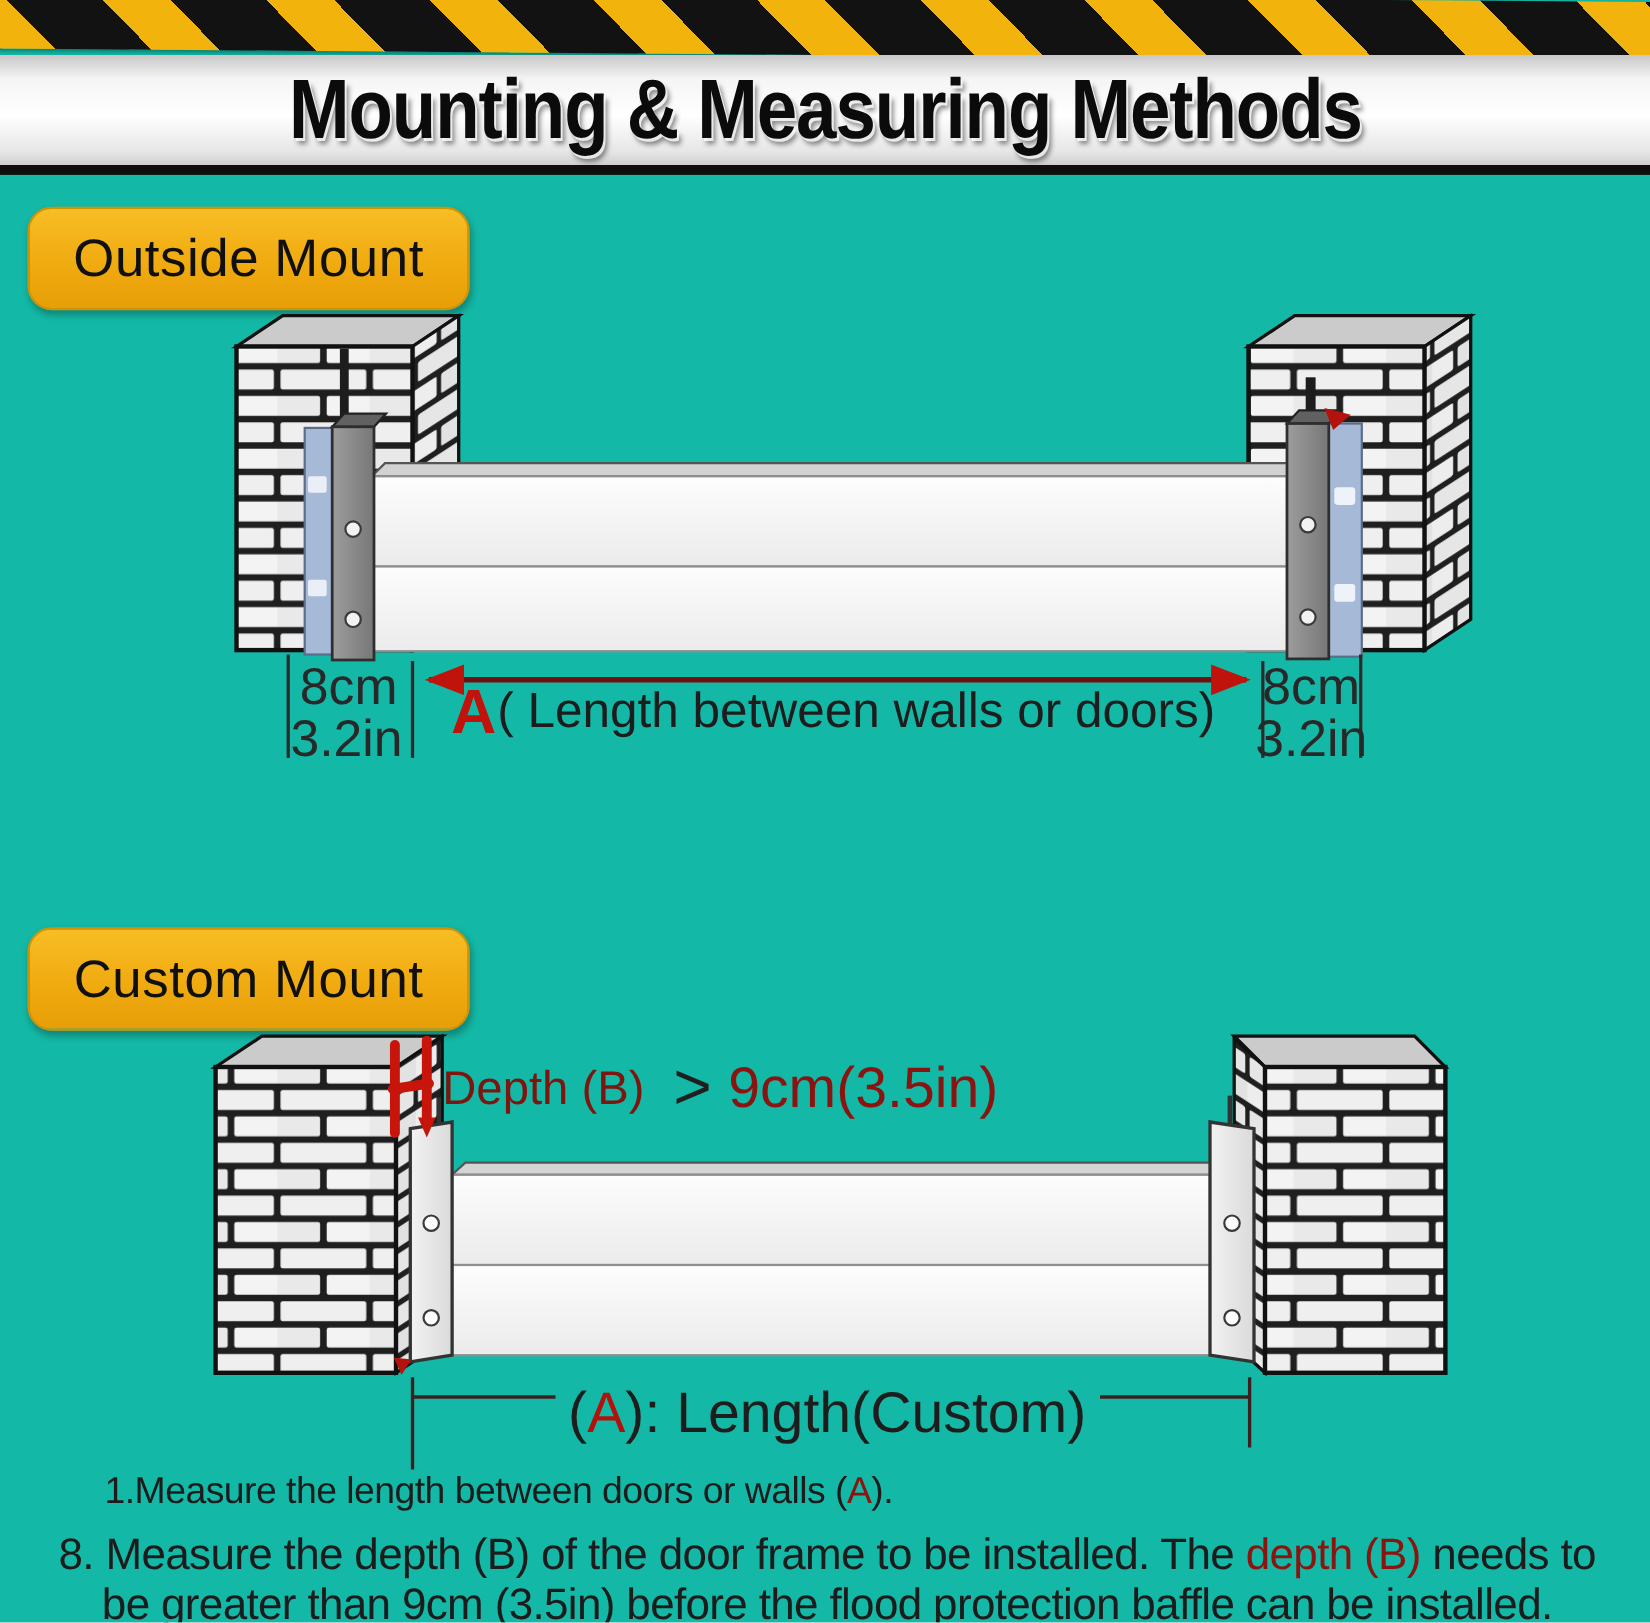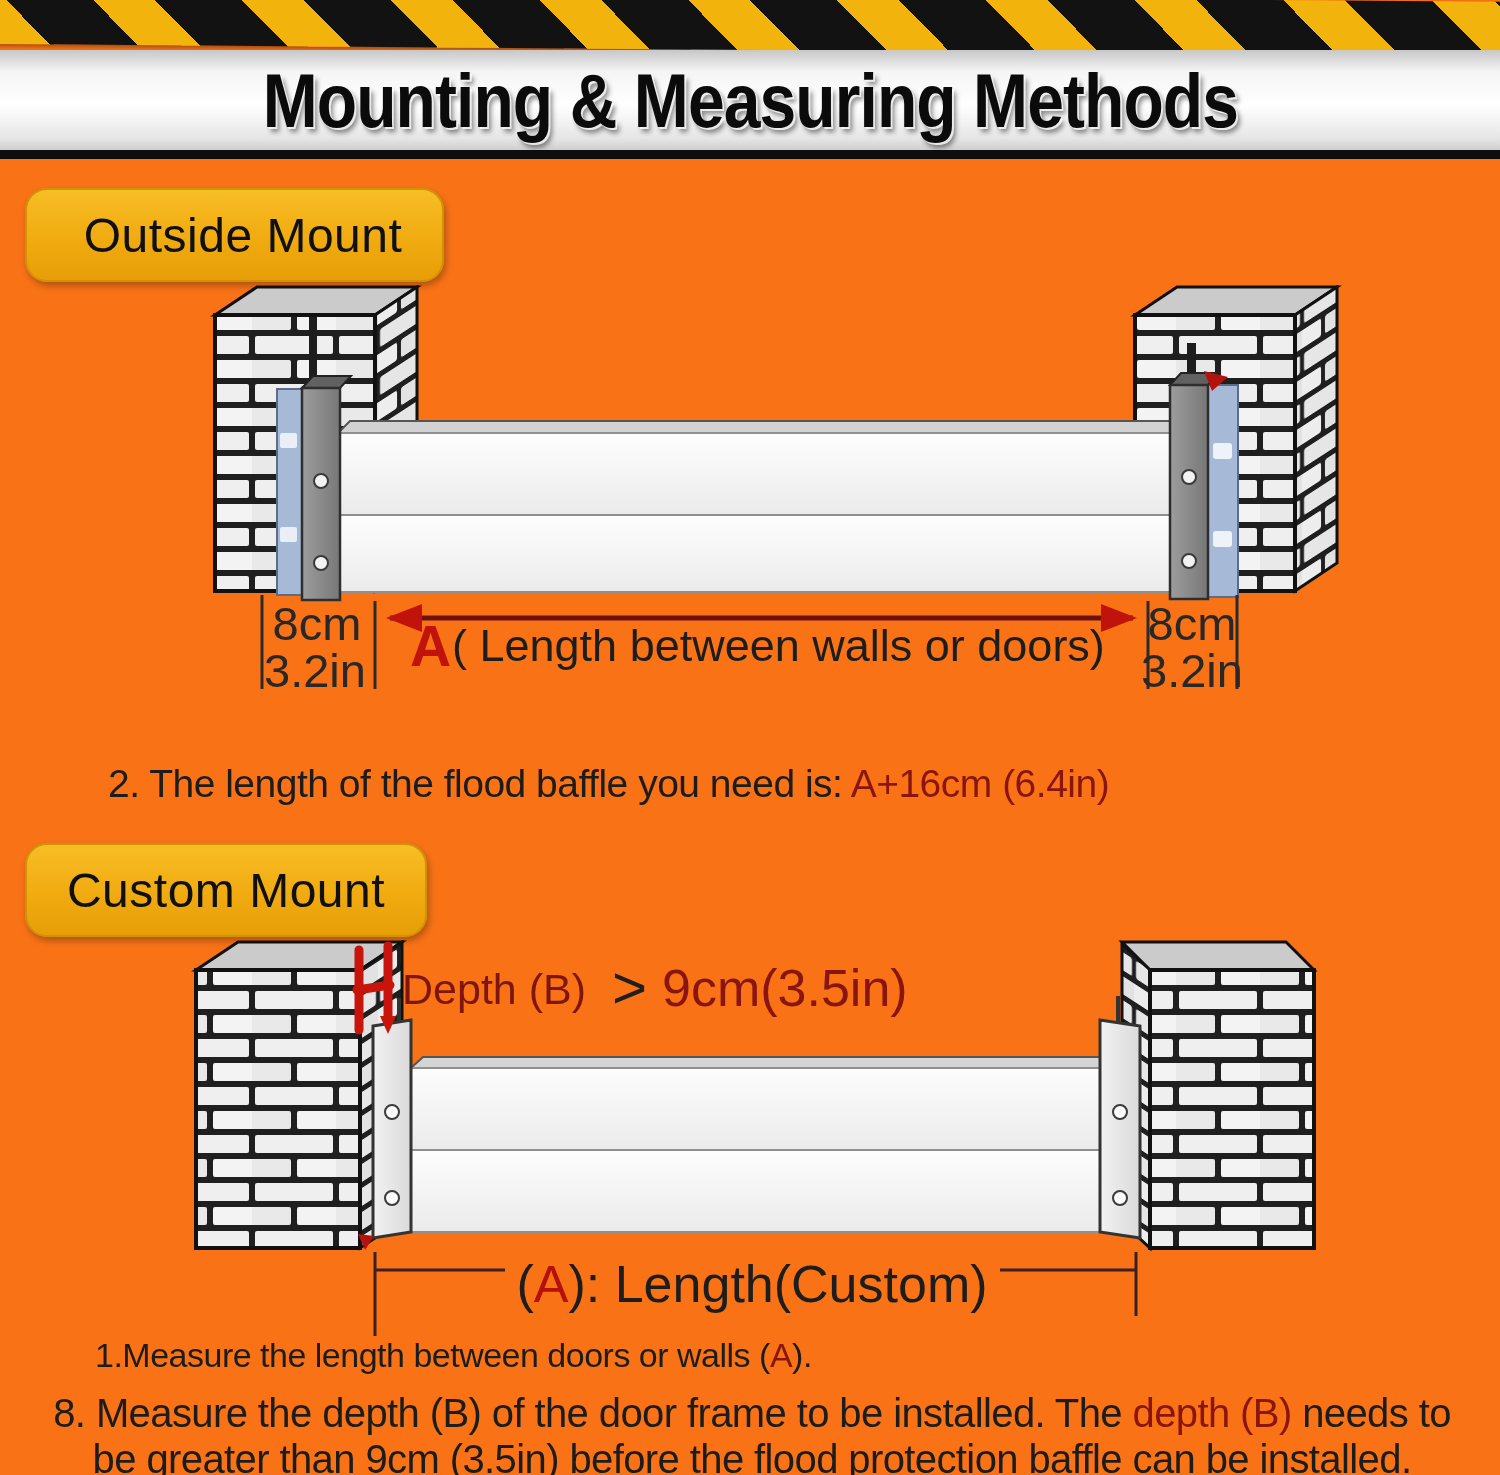--- a/index.html
+++ b/index.html
@@ -1,17 +1,17 @@
 <!DOCTYPE html>
 <html><head>
 <meta charset="utf-8">
 <style>
   html,body{margin:0;padding:0;background:#ffffff;}
   #stage{
-    position:relative;width:1500px;height:1475px;background:#f97316;overflow:hidden;
+    position:relative;width:1500px;height:1475px;background:#14b8a6;overflow:hidden;
     font-family:"Liberation Sans","DejaVu Sans",sans-serif;color:#1c1c1c;
   }
   
   .hazard{
     position:absolute;top:-4px;left:-12px;width:1530px;height:54px;
     background:repeating-linear-gradient(45deg,#f2b30d 0 44px,#121212 44px 106px);
     transform:rotate(.45deg);
     box-shadow:0 2px 4px rgba(0,0,0,.35);
   }
   .title-plate{
@@ -27,21 +27,21 @@
   }
   .title-bar{position:absolute;top:150px;left:0;width:1500px;height:9px;background:#0e0e0e;}
   
   .badge{
     position:absolute;left:25px;width:398px;height:90px;border-radius:22px;
     background:linear-gradient(180deg,#f8bd25 0%,#f0ab10 55%,#e79e07 100%);
     border:2px solid #cf9406;box-shadow:2px 4px 7px rgba(0,0,0,.28);
     display:flex;align-items:center;justify-content:center;
   }
   .badge span{font-size:48px;color:#101010;letter-spacing:.5px;white-space:nowrap;}
-  #badge-outside{top:188px;padding-left:17px;}
+  #badge-outside{top:188px;}
   #badge-inside{top:843px;}
   
   .diag{position:absolute;left:0;width:1500px;}
   #diagram-outside{top:285px;height:410px;}
   #diagram-inside{top:940px;height:398px;}
   svg text{font-family:"Liberation Sans","DejaVu Sans",sans-serif;}
   
   .step{
     position:absolute;font-size:39px;letter-spacing:-.5px;color:#1c1c1c;white-space:nowrap;
   }
@@ -166,23 +166,20 @@
     <line x1="390" y1="333" x2="1133" y2="333" stroke="#6e1010" stroke-width="5" marker-start="url(#arrHead)" marker-end="url(#arrHead)"></line>
 
     <text x="317" y="355" font-size="47" fill="#282828" text-anchor="middle">8cm</text>
     <text x="315" y="402" font-size="47" fill="#282828" text-anchor="middle">3.2in</text>
     <text x="1192" y="355" font-size="47" fill="#282828" text-anchor="middle">8cm</text>
     <text x="1192" y="402" font-size="47" fill="#282828" text-anchor="middle">3.2in</text>
     <text x="410" y="381" font-size="57" font-weight="bold" fill="#c0130c">A</text>
     <text x="452" y="376" font-size="45" fill="#1d1d1d">( Length between walls or doors)</text>
   </svg>
 
-  <div class="step" id="out-step2">
-    <span>2. The length of the flood baffle you need is: </span><span class="red">A+16cm (6.4in)</span><span></span>
-  </div>
 
   <div class="badge" id="badge-inside">
     <span>Custom Mount</span>
   </div>
 
   <svg id="diagram-inside" class="diag" viewBox="0 0 1500 398">
 
     <g>
       <polygon points="196,30 360,30 402,2 238,2" fill="#cbcbcb" stroke="#111" stroke-width="3"></polygon>
       <polygon points="360,30 402,2 402,280 360,308" fill="url(#brickSR)" stroke="#111" stroke-width="3"></polygon>

